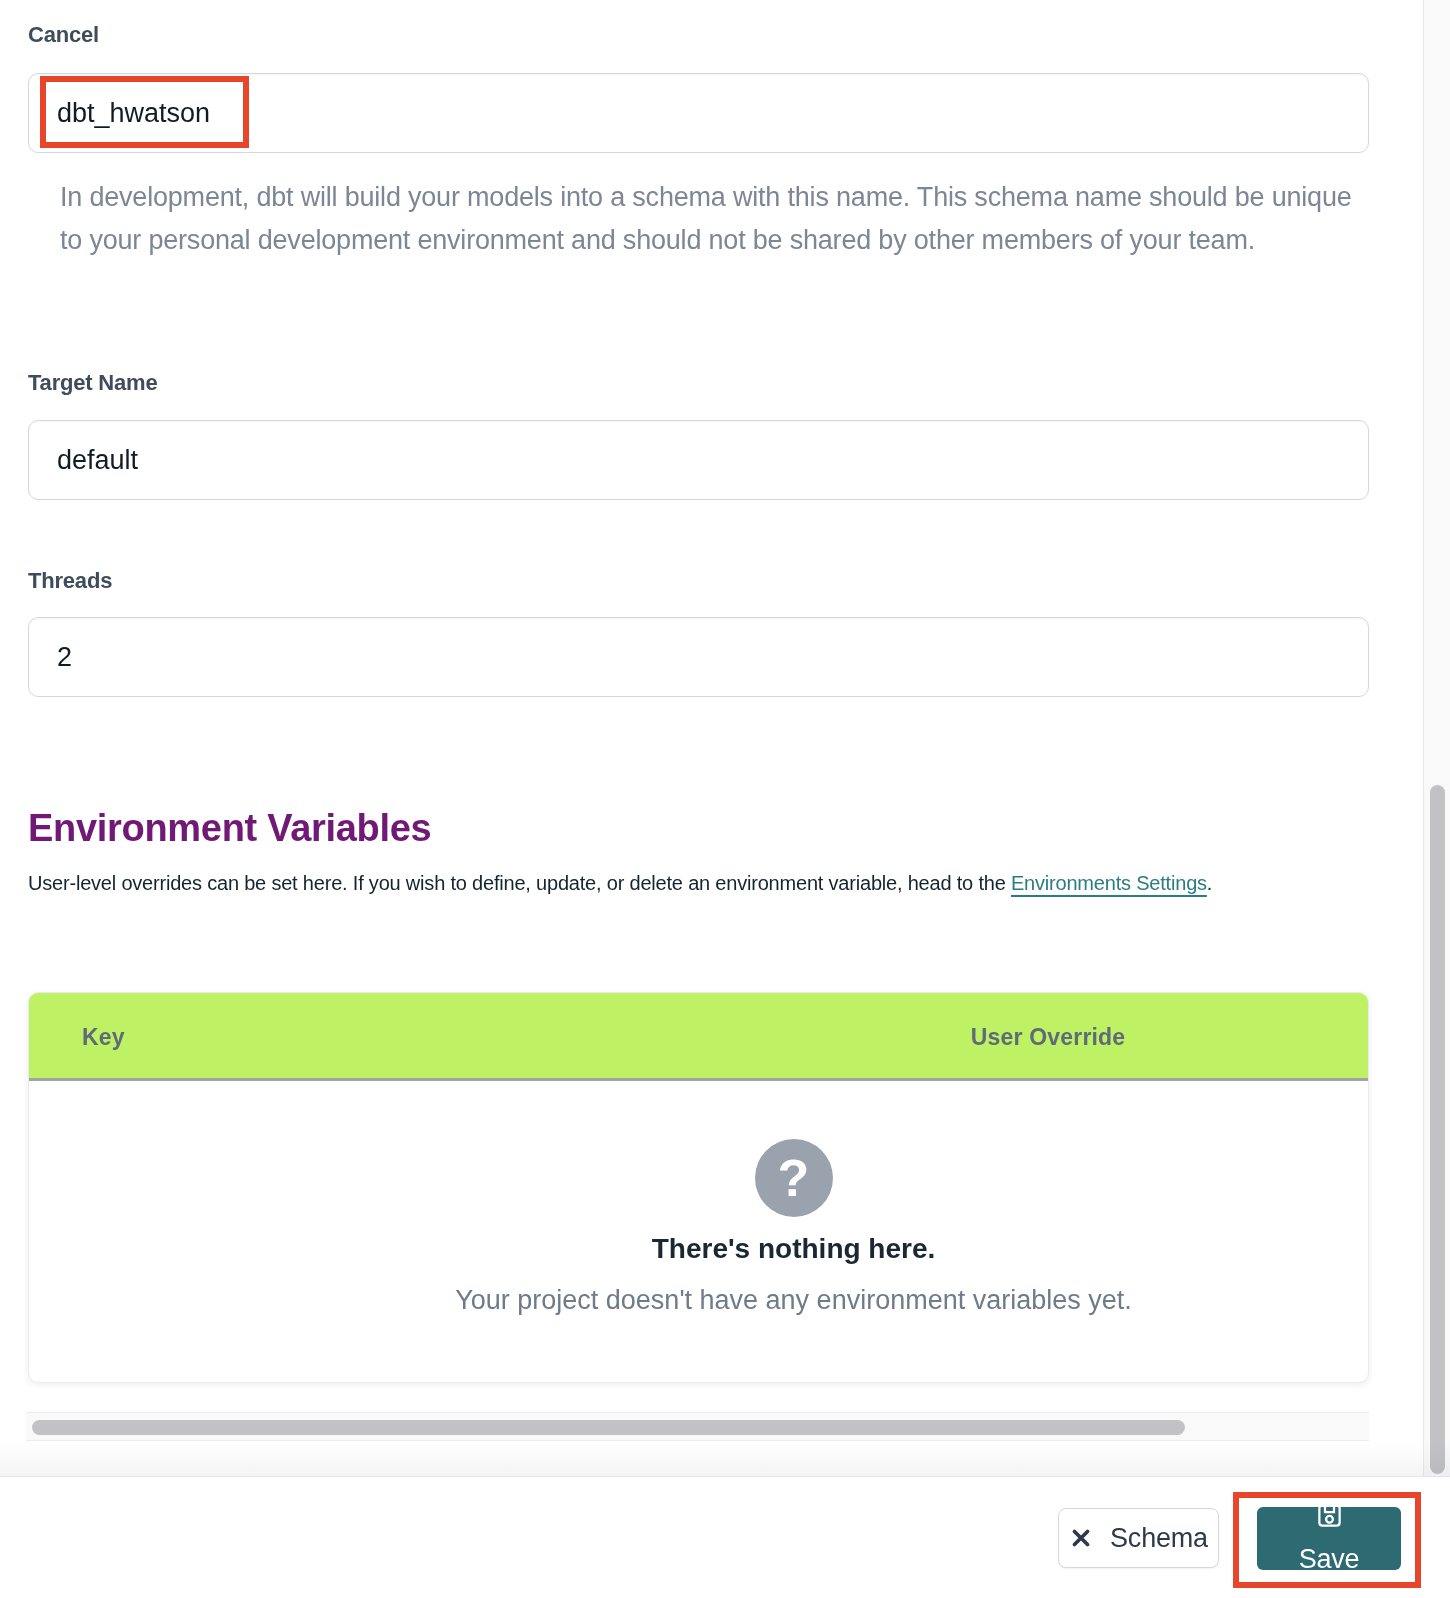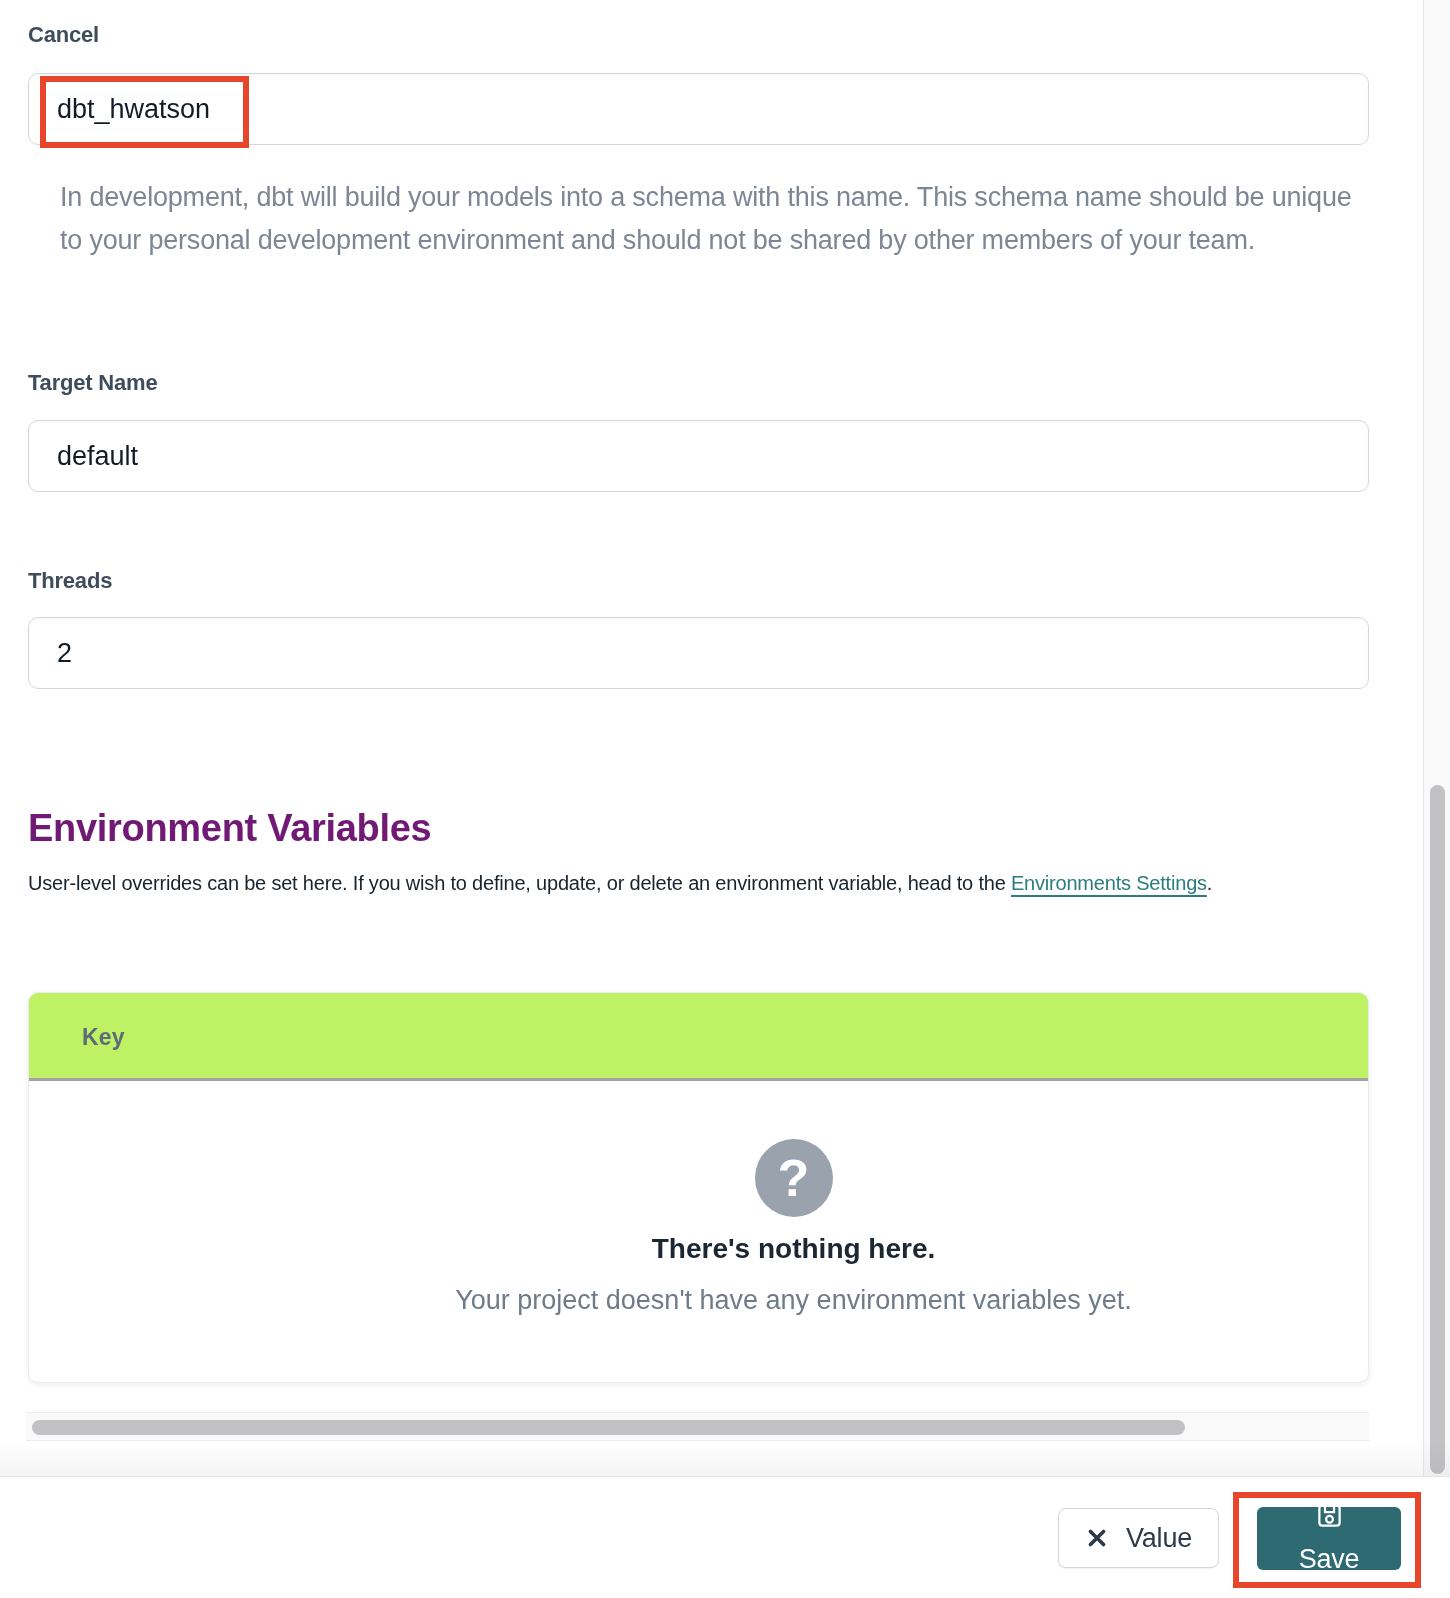--- a/index.html
+++ b/index.html
@@ -12,21 +12,21 @@
     color: #16242f;
   }
   .abs { position: absolute; }
 
   
   .field-label {
     font-size: 22px; font-weight: 700; color: #3f4c5c; line-height: 26px;
     letter-spacing: -0.2px;
   }
   .text-input {
-    width: 1341px; height: 72px;
+    width: 1341px; height: 80px;
     border: 1px solid #d4d8de; border-radius: 10px;
     background: #fff;
     font-family: "Liberation Sans", sans-serif;
     font-size: 27px; color: #121c26;
     padding: 0 0 0 28px;
     outline: none;
     box-shadow: inset 0 1px 2px rgba(20,30,45,0.04);
   }
   .help-text {
     width: 1315px;
@@ -169,20 +169,21 @@
 
 <input class="abs text-input" style="left: 28px; top: 617px;" type="text" value="2">
 
 <h2 class="abs ev-heading" style="left:28px; top:806px;">Environment Variables</h2>
 
 <p class="abs ev-desc" style="left:28px; top:858px;"><span>User-level overrides can be set here. If you wish to define, update, or delete an environment variable, head to the </span><a>Environments Settings</a><span>.</span></p>
 
 <div class="abs table-card" style="left:28px; top:992px;">
   <div class="table-head">
     <div class="th" style="left:53px;">Key</div>
+    <div class="th" style="left:869px; width:300px; justify-content:center;">User Override</div>
   </div>
   <div class="empty-state">
     <div class="q-circle">?</div>
     <div class="empty-title">There's nothing here.</div>
     <div class="empty-subtitle">Your project doesn't have any environment variables yet.</div>
   </div>
 </div>
 
 <div class="abs h-scrollbar">
   <div class="h-thumb"></div>
@@ -194,21 +195,21 @@
 
 <div class="abs footer-shadow"></div>
 <div class="abs footer-divider"></div>
 
 <button class="abs btn btn-cancel">
   <span class="icon">
     <svg width="24" height="24" viewBox="0 0 22 22" fill="none">
       <path d="M5 5 L17 17 M17 5 L5 17" stroke="#2e3a48" stroke-width="3.4" stroke-linecap="round"></path>
     </svg>
   </span>
-  <span>Value</span>
+  <span>Schema</span>
 </button>
 
 <button class="abs btn btn-save">
   <span class="icon">
     <svg width="27" height="27" viewBox="0 0 24 24" fill="none" stroke="#ffffff" stroke-width="2">
       <rect x="3" y="3" width="18" height="18" rx="2.6"></rect>
       <path d="M8 3 V9 H16 V3"></path>
       <circle cx="12" cy="15.3" r="3"></circle>
     </svg>
   </span>

